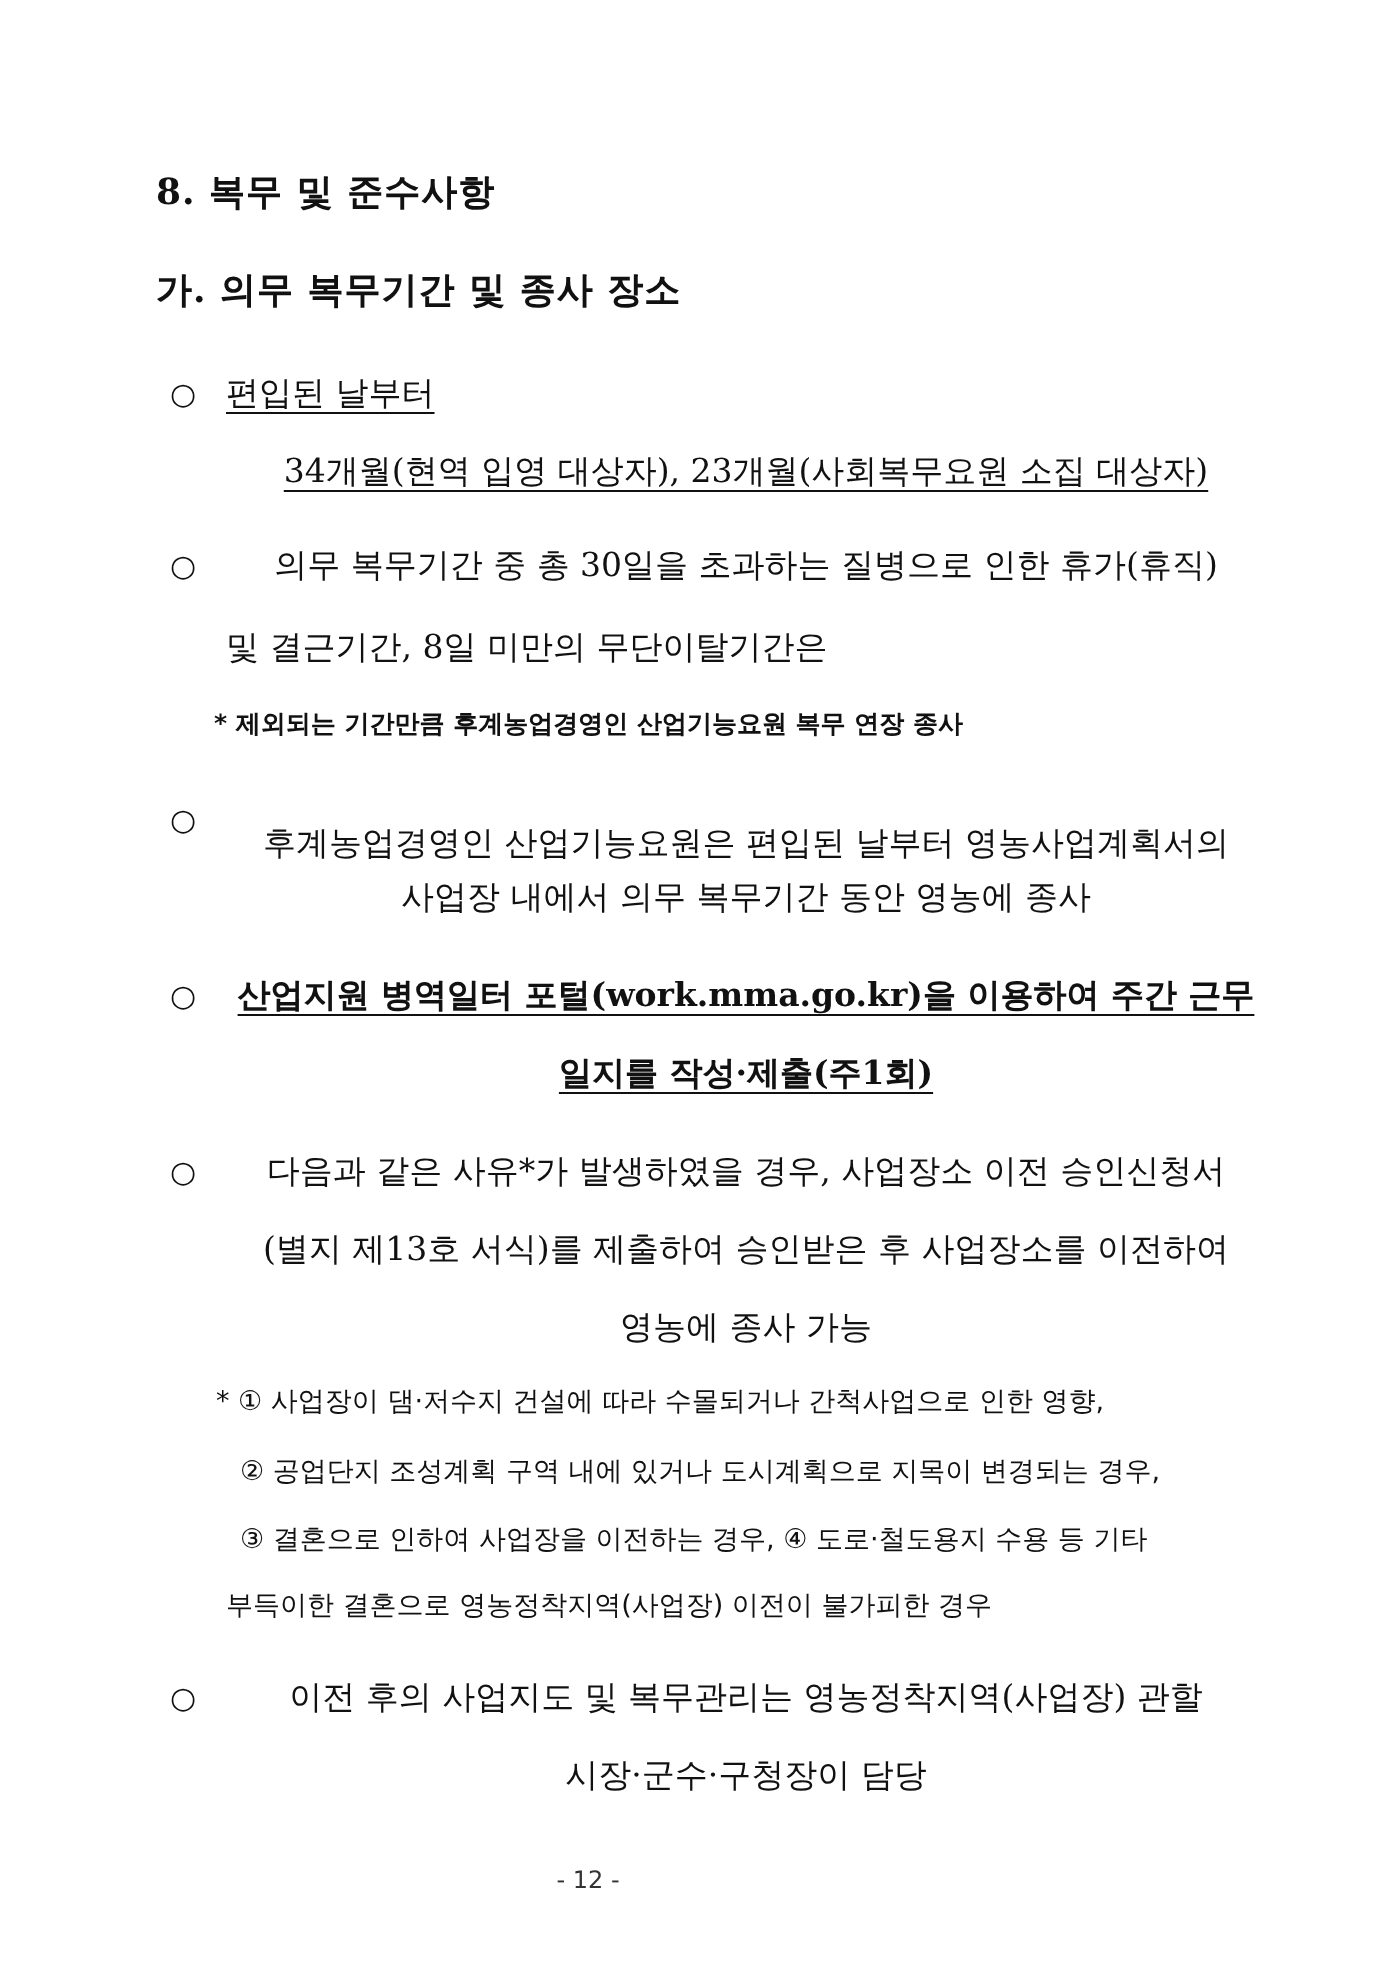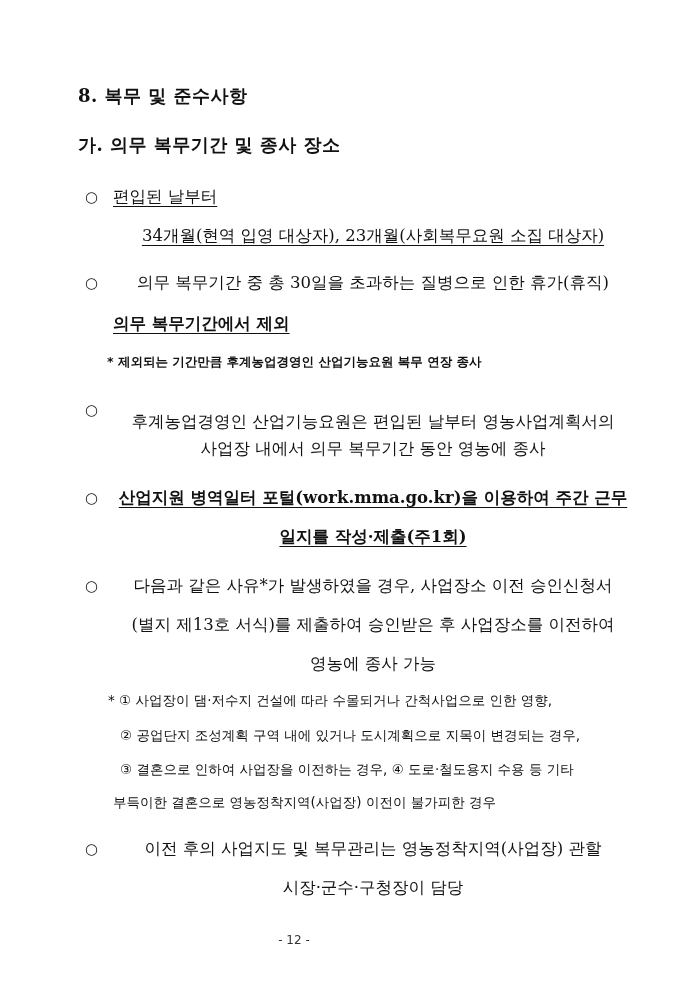--- a/index.html
+++ b/index.html
@@ -45,21 +45,21 @@
 </div>
 <div class="line left" style="top:225px">
   <span class="u">34개월(현역 입영 대상자), 23개월(사회복무요원 소집 대상자)</span>
 </div>
 
 <div class="bullet" style="top:274px">○</div>
 <div class="line left" style="top:272px">
   <span>의무 복무기간 중 총 30일을 초과하는 질병으로 인한 휴가(휴직)</span>
 </div>
 <div class="line" style="top:313px">
-  <span class="u b">의무 복무기간에서 제외</span>
+  <span>및 결근기간, 8일 미만의 무단이탈기간은 </span>
 </div>
 <div class="note" style="top:354px">* 제외되는 기간만큼 후계농업경영인 산업기능요원 복무 연장 종사</div>
 
 <div class="bullet" style="top:401px">○</div>
 <div class="line left" style="top:411px">
   <span>후계농업경영인 산업기능요원은 편입된 날부터 영농사업계획서의</span>
 </div>
 <div class="line left" style="top:438px">
   <span>사업장 내에서 의무 복무기간 동안 영농에 종사</span>
 </div>

